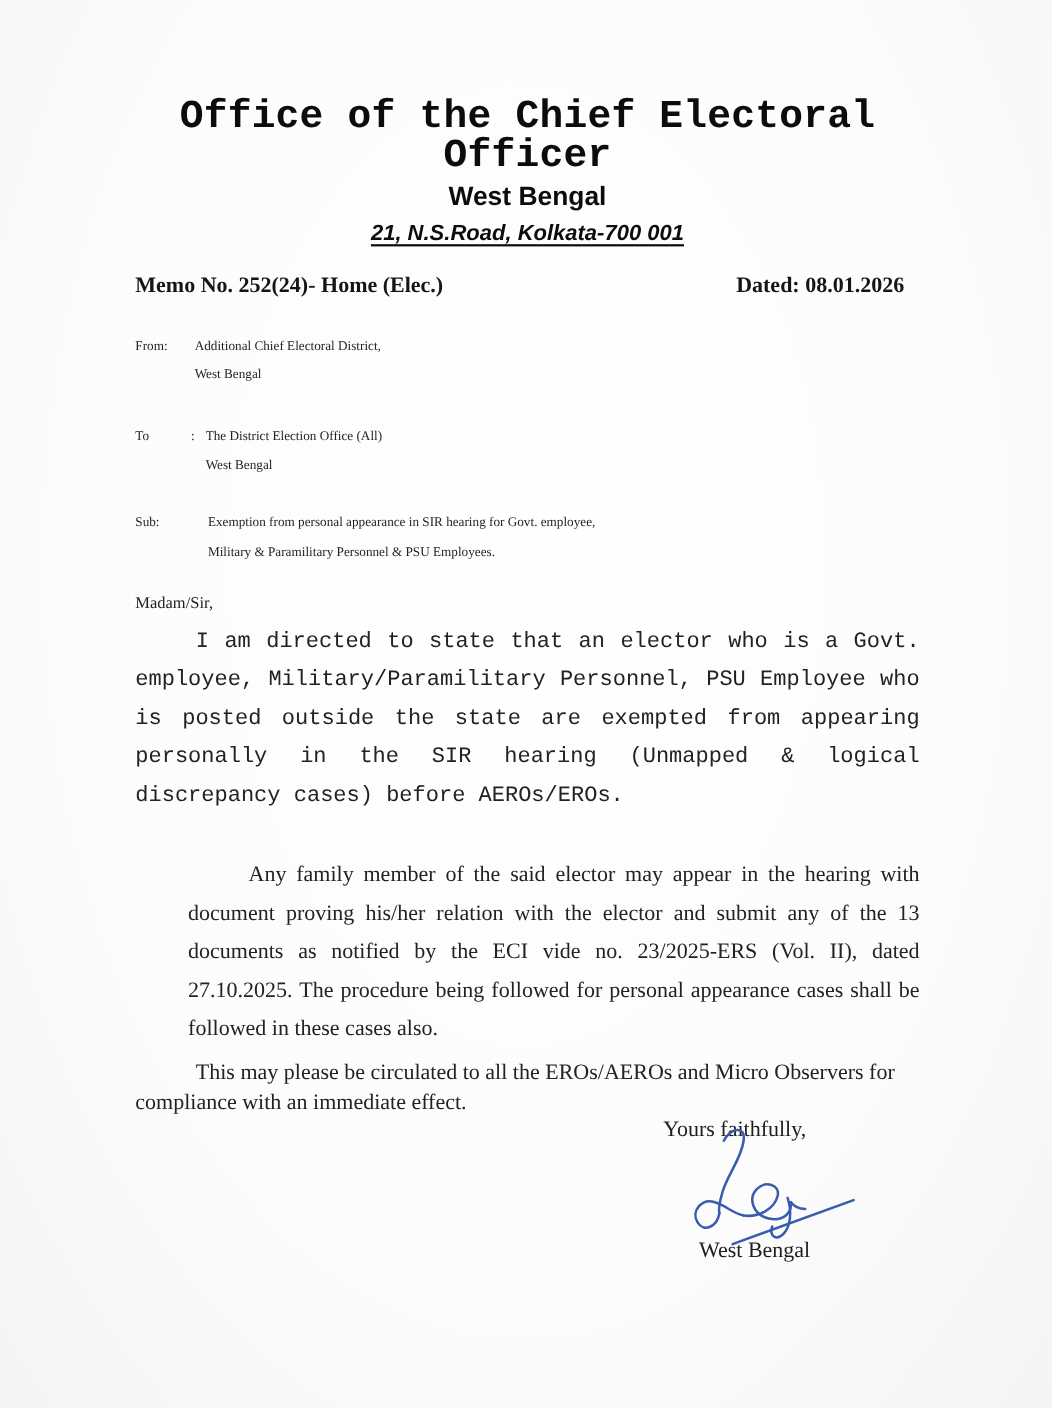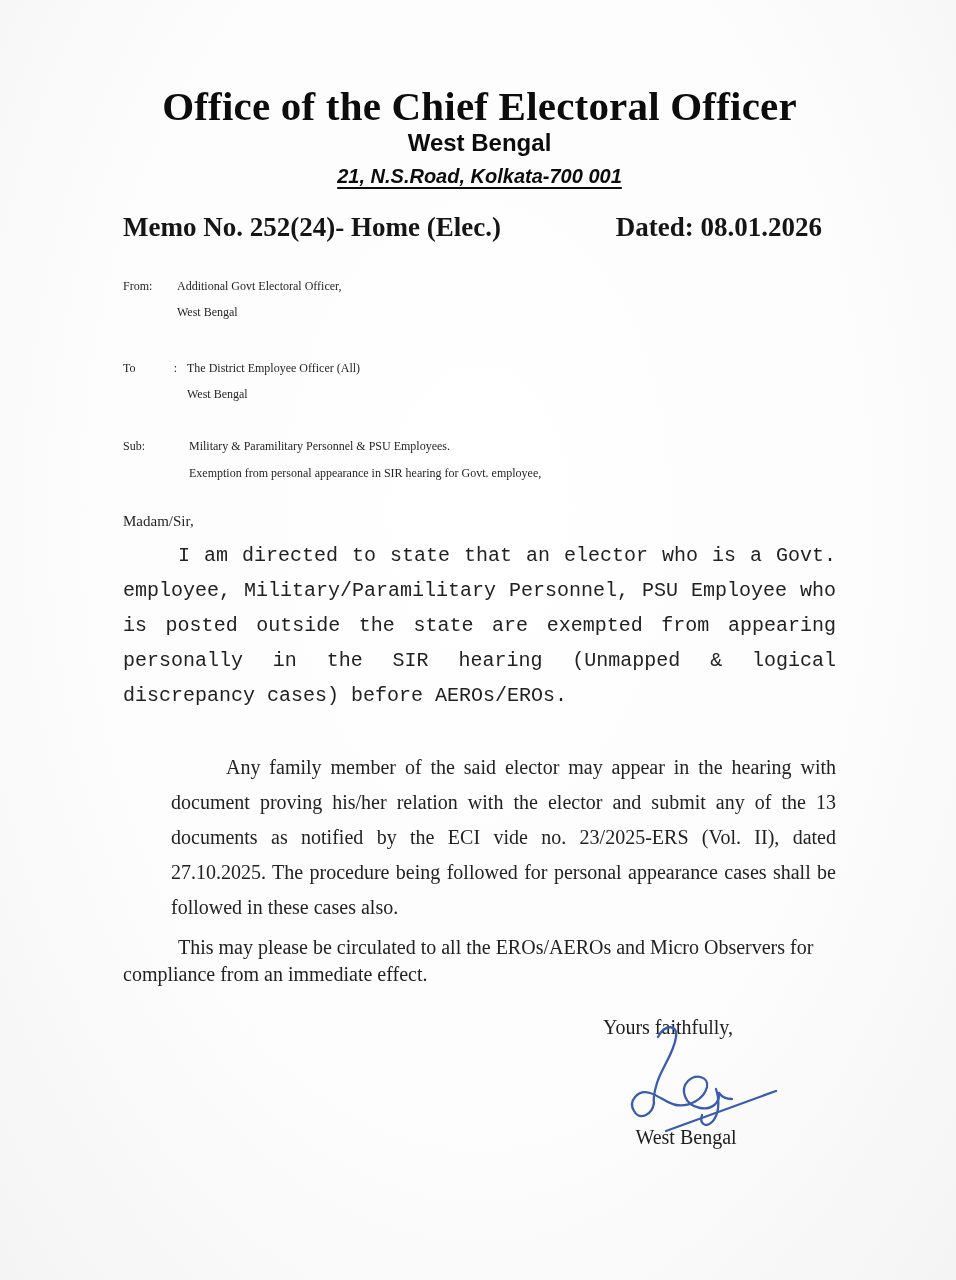--- a/index.html
+++ b/index.html
@@ -16,42 +16,42 @@
     overflow: hidden;
     color: #1f1f1f;
   }
   .content {
     position: absolute;
     left: 123px; right: 120px; top: 0;
   }
   
   .letterhead { text-align: center; margin-top: 88px; color: #0c0c0c; }
   .office-title {
-    font-family: Liberation Serif, serif;
-    font-weight: bold; font-size: 41px; line-height: 36px;
+    font-family: Liberation Mono, monospace;
+    font-weight: bold; font-size: 36px; line-height: 36px;
     letter-spacing: 0.2px;
   }
   .office-region {
     font-family: "Liberation Sans", "DejaVu Sans", sans-serif;
     font-weight: bold; font-size: 24px; line-height: 28px; margin-top: 5px;
   }
   .office-address {
     font-family: "Liberation Sans", "DejaVu Sans", sans-serif;
     font-weight: bold; font-size: 20px; line-height: 24px; margin-top: 7px;
     display: inline-block;
     text-decoration: underline;
     text-decoration-thickness: 2px;
     text-underline-offset: 4px;
     font-style: italic;
   }
   
   .memo-row {
     display: flex; justify-content: space-between; align-items: baseline;
     margin-top: 24px;
-    font-weight: bold; font-size: 27px; color: #151515;
+    font-weight: bold; font-size: 20px; color: #151515;
   }
   .memo-date { padding-right: 14px; }
   
   .addr-block { display: flex; font-size: 12px; line-height: 26px; }
   .from-block { margin-top: 30px; }
   .to-block   { margin-top: 30px; }
   .sub-block  { margin-top: 26px; gap: 12px; }
   .addr-label {
     width: 54px; flex: 0 0 54px;
     display: flex; justify-content: flex-start;
@@ -98,49 +98,49 @@
     </div>
 
     <div class="memo-row">
       <span class="memo-number">Memo No. 252(24)- Home (Elec.)</span>
       <span class="memo-date">Dated: 08.01.2026</span>
     </div>
 
     <div class="addr-block from-block">
       <span class="addr-label">From:</span>
       <span class="addr-lines">
-        <div>Additional Govt Electoral Officer,</div>
+        <div>Additional Chief Electoral District,</div>
         <div>West Bengal</div>
       </span>
     </div>
 
     <div class="addr-block to-block">
       <span class="addr-label spread">
         <span>To</span>
         <span>:</span>
       </span>
       <span class="addr-lines">
-        <div>The District Employee Officer (All)</div>
+        <div>The District Election Office (All)</div>
         <div>West Bengal</div>
       </span>
     </div>
 
     <div class="addr-block sub-block">
       <span class="addr-label">Sub:</span>
       <span class="addr-lines">
+        <div>Exemption from personal appearance in SIR hearing for Govt. employee,</div>
         <div>Military &amp; Paramilitary Personnel &amp; PSU Employees.</div>
-        <div>Exemption from personal appearance in SIR hearing for Govt. employee,</div>
       </span>
     </div>
 
     <div class="salutation">Madam/Sir,</div>
 
     <p class="body-para para-justify para-1">I am directed to state that an elector who is a Govt. employee, Military/Paramilitary Personnel, PSU Employee who is posted outside the state are exempted from appearing personally in the SIR hearing (Unmapped &amp; logical discrepancy cases) before AEROs/EROs.</p>
     <p class="body-para para-justify para-2">Any family member of the said elector may appear in the hearing with document proving his/her relation with the elector and submit any of the 13 documents as notified by the ECI vide no. 23/2025-ERS (Vol. II), dated 27.10.2025. The procedure being followed for personal appearance cases shall be followed in these cases also.</p>
-    <p class="body-para para-3">This may please be circulated to all the EROs/AEROs and Micro Observers for compliance from an immediate effect.</p>
+    <p class="body-para para-3">This may please be circulated to all the EROs/AEROs and Micro Observers for compliance with an immediate effect.</p>
 
   </div>
 
   <div class="closing">
     <div class="valediction">Yours faithfully,</div>
     <div class="signature-wrap">
       <svg width="170" height="120" viewBox="0 0 170 120">
         <g fill="none" stroke="#3a5cad" stroke-width="2.3" stroke-linecap="round" stroke-linejoin="round">
           <path d="M 34 14 C 40 2 54 0 52 14 C 50 30 38 44 33 60 C 30 70 29 76 30 80"></path>
           <path d="M 30 80 C 28 92 16 98 10 88 C 4 78 14 66 26 70 C 36 73 42 80 52 82"></path>

